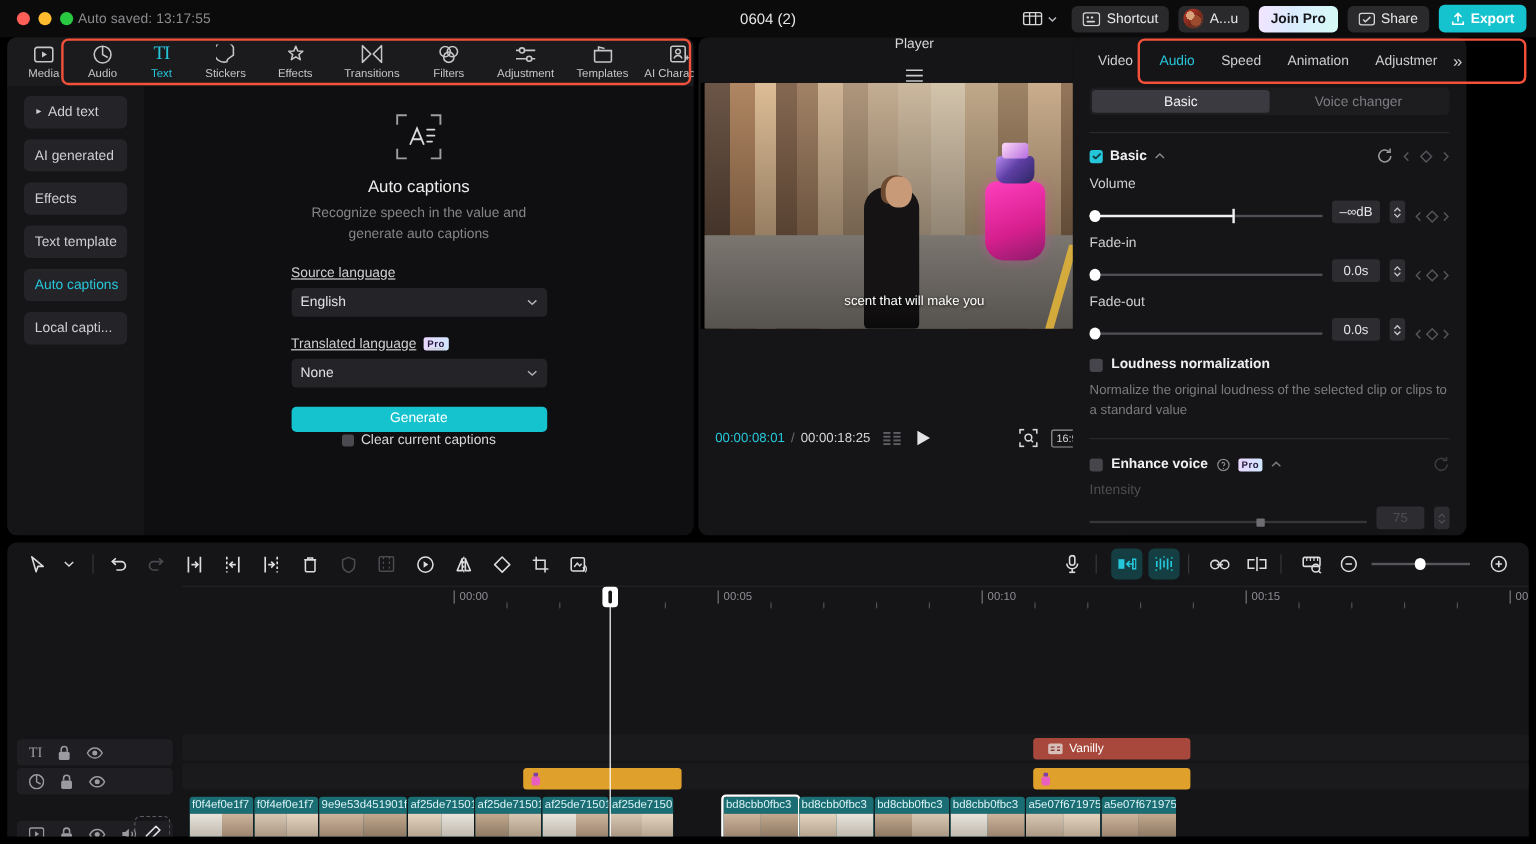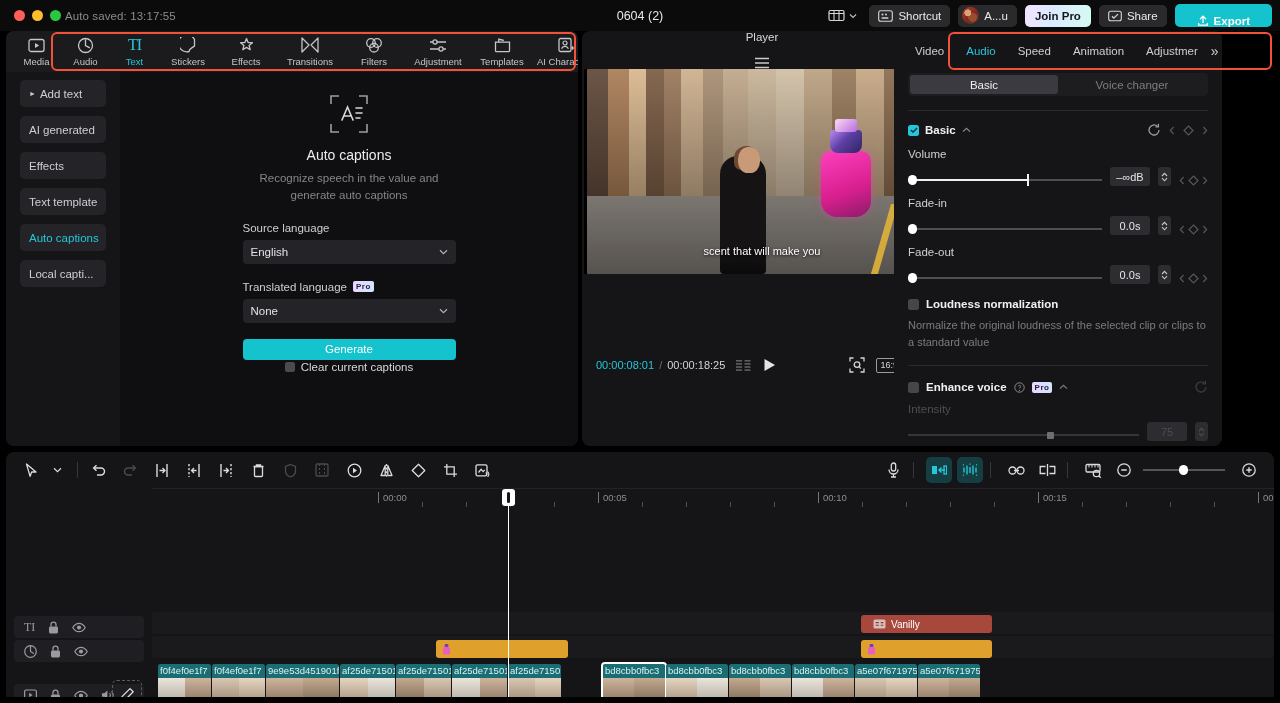--- a/index.html
+++ b/index.html
@@ -41,23 +41,23 @@
       linear-gradient(140deg,#c23a2a,#7b2a1c 55%,#4a3f33);
     flex:none;
   }
   .joinpro{
     height:22px; padding:0 10px; border-radius:5px;
     background:linear-gradient(100deg,#f3e4ff,#dbeaff 40%,#d4fbf4);
     color:#16161a; font-size:11.5px; font-weight:bold;
     display:flex; align-items:center; cursor:pointer;
   }
   .export{
-    height:23px; padding:0 22px; border-radius:5px; background:#15c3cf;
+    height:23px; padding:0 10px; border-radius:5px; background:#15c3cf;
     color:#fff; font-size:11.5px; font-weight:bold;
-    display:flex; align-items:flex-end; gap:5px; cursor:pointer;
+    display:flex; align-items:center; gap:5px; cursor:pointer;
   }
   svg{ display:block; }
 
   
   .left-panel{
     position:absolute; left:6px; top:31px; width:572px; height:415px;
     background:#151517; border-radius:8px; overflow:hidden;
   }
   .modbar{ height:41px; display:flex; align-items:center; padding-left:6px; background:#1b1b1e;}
   .mod{
@@ -78,21 +78,21 @@
   .subitem{
     width:86px; height:27px; border-radius:5px; background:#242428;
     display:flex; align-items:center; padding-left:9px;
     font-size:11.5px; color:#cfcfd2; margin-bottom:9px; cursor:pointer;
   }
   .subitem.sel{ color:#26c6da;}
   .subitem .caret{ font-size:7px; margin-right:4px; color:#cfcfd2;}
   .content{ flex:1; background:#0f0f11; display:flex; flex-direction:column; align-items:center; padding-top:22px;}
   .ac-title{ font-size:14px; color:#ededed; margin-top:13px;}
   .ac-desc{ width:215px; font-size:11.5px; color:#85858a; text-align:center; line-height:1.5; margin-top:7px;}
-  .fld-label{ width:213px; font-size:11.5px; color:#cfcfd2; margin-top:17px; display:flex; align-items:center; gap:6px;}
+  .fld-label{ width:213px; font-size:11.5px; color:#cfcfd2; margin-top:17px; display:flex; align-items:center; gap:6px;text-decoration:underline;}
   .pro-badge{
     font-size:8px; font-weight:bold; color:#2a1a3a; letter-spacing:.5px;
     background:linear-gradient(100deg,#e9d6ff,#cfe6ff); border-radius:2px; padding:1px 3px;
   }
   .select{
     width:213px; height:24px; border-radius:4px; background:#242428;
     display:flex; align-items:center; justify-content:space-between;
     padding:0 8px; font-size:11.5px; color:#e2e2e4; margin-top:6px; cursor:pointer;
   }
   .gen-btn{

